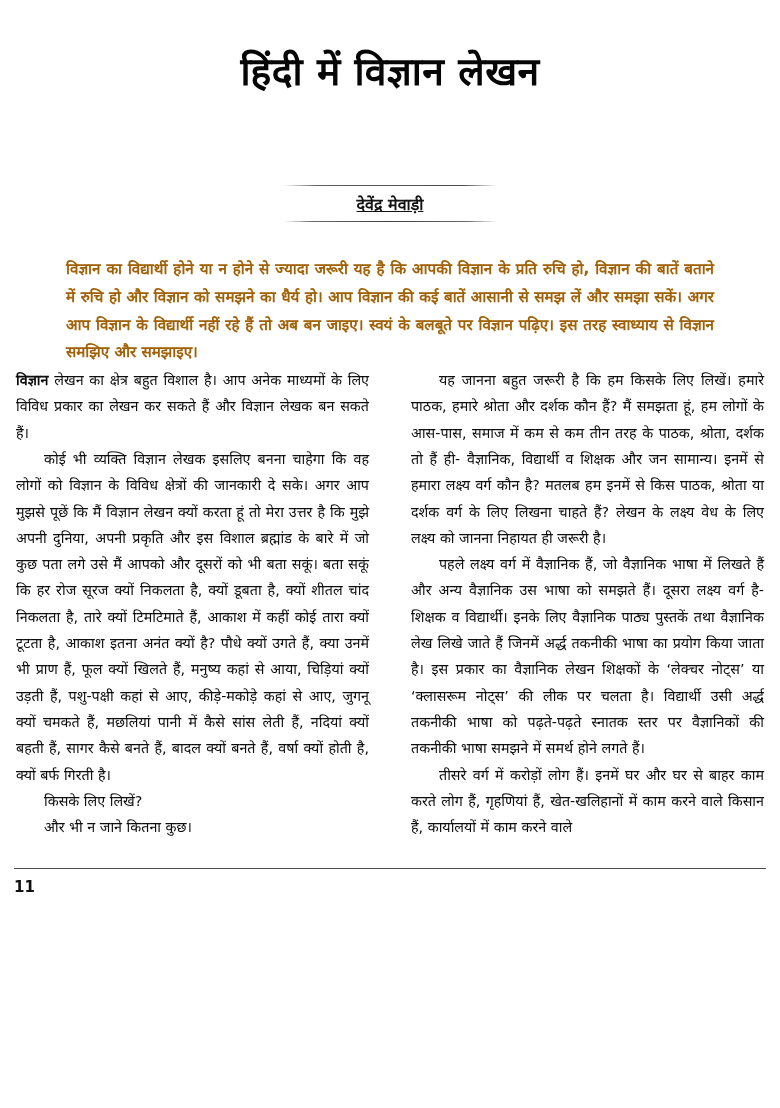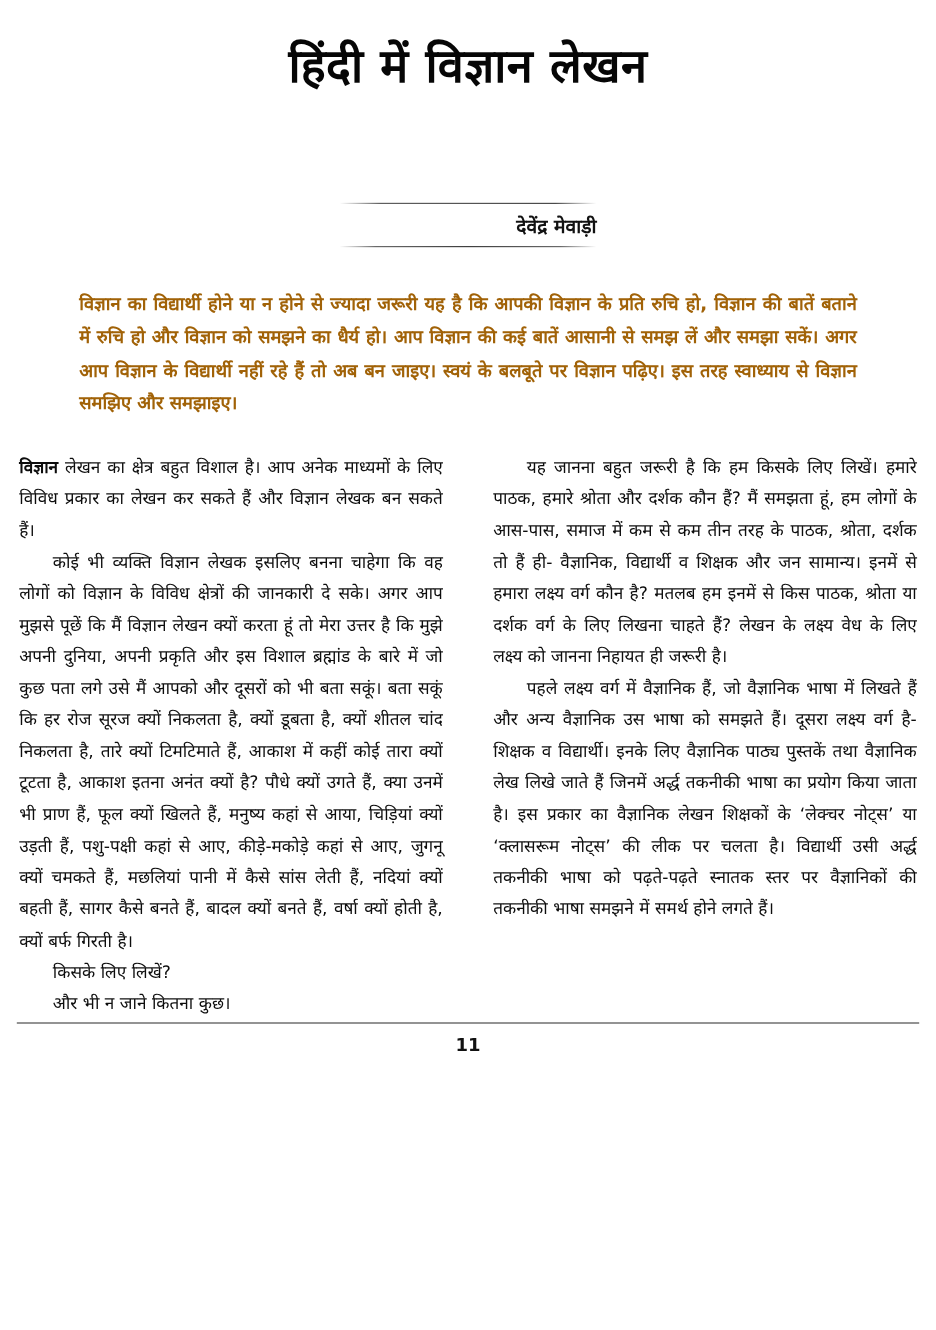--- a/index.html
+++ b/index.html
@@ -12,21 +12,21 @@
     width: 780px;
     height: 1108px;
     position: relative;
     font-family: "Liberation Serif", "DejaVu Serif", serif;
     color: #111111;
     overflow: hidden;
   }
 
   .page {
     position: absolute;
-    left: 0; top: 0;
+    left: 0; top: 16px;
     width: 780px;
     height: 898px;
     box-sizing: border-box;
     padding: 0 14px;
   }
 
   
   .title-block {
     margin-top: 26px;
     text-align: center;
@@ -41,21 +41,22 @@
   }
   .title-line.second {
     margin-top: 4px;
   }
 
   
   .byline-block {
     margin: 0 auto;
     margin-top: 84px;
     width: 214px;
-    text-align: right;
+    text-align: center;
+    text-decoration: underline;
   }
   .byline-rule {
     height: 1px;
     width: 100%;
     background: linear-gradient(to right, rgba(140,140,140,0), #5e5e5e 16%, #4a4a4a 84%, rgba(140,140,140,0));
   }
   .byline-rule.bottom {
     background: linear-gradient(to right, rgba(140,140,140,0), #6a6a6a 14%, #3f3f3f 50%, #6a6a6a 86%, rgba(140,140,140,0));
   }
   .byline-name {
@@ -75,21 +76,20 @@
     font-weight: bold;
     font-size: 15.2px;
     line-height: 1.82;
     text-align: justify;
     text-justify: inter-word;
     color: #a16207;
   }
 
   
   .columns {
-    margin-top: 26px;
     display: flex;
     flex-direction: row;
     align-items: flex-start;
     justify-content: space-between;
     padding: 0 2px;
   }
   .col {
     width: 353px;
     font-family: "DejaVu Sans", sans-serif;
     font-size: 14.3px;
@@ -115,21 +115,20 @@
     right: 14px;
     bottom: 18px;
   }
   .footer-rule {
     height: 1px;
     width: 100%;
     background: #4d4d4d;
   }
   .page-number {
     margin-top: 9px;
-    text-align: center;
     font-family: "DejaVu Sans", sans-serif;
     font-weight: bold;
     font-size: 15px;
     color: #111111;
   }
 </style>
 </head>
 <body>
 
 <div class="page">
@@ -151,20 +150,21 @@
     <div class="col">
       <p><span class="lead-word">विज्ञान</span><span> लेखन का क्षेत्र बहुत विशाल है। आप अनेक माध्यमों के लिए विविध प्रकार का लेखन कर सकते हैं और विज्ञान लेखक बन सकते हैं।</span></p>
       <p class="indent">कोई भी व्यक्ति विज्ञान लेखक इसलिए बनना चाहेगा कि वह लोगों को विज्ञान के विविध क्षेत्रों की जानकारी दे सके। अगर आप मुझसे पूछें कि मैं विज्ञान लेखन क्यों करता हूं तो मेरा उत्तर है कि मुझे अपनी दुनिया, अपनी प्रकृति और इस विशाल ब्रह्मांड के बारे में जो कुछ पता लगे उसे मैं आपको और दूसरों को भी बता सकूं। बता सकूं कि हर रोज सूरज क्यों निकलता है, क्यों डूबता है, क्यों शीतल चांद निकलता है, तारे क्यों टिमटिमाते हैं, आकाश में कहीं कोई तारा क्यों टूटता है, आकाश इतना अनंत क्यों है? पौधे क्यों उगते हैं, क्या उनमें भी प्राण हैं, फूल क्यों खिलते हैं, मनुष्य कहां से आया, चिड़ियां क्यों उड़ती हैं, पशु-पक्षी कहां से आए, कीड़े-मकोड़े कहां से आए, जुगनू क्यों चमकते हैं, मछलियां पानी में कैसे सांस लेती हैं, नदियां क्यों बहती हैं, सागर कैसे बनते हैं, बादल क्यों बनते हैं, वर्षा क्यों होती है, क्यों बर्फ गिरती है।</p>
       <p class="indent">किसके लिए लिखें?</p>
       <p class="indent">और भी न जाने कितना कुछ।</p>
     </div>
 
     <div class="col">
       <p class="indent">यह जानना बहुत जरूरी है कि हम किसके लिए लिखें। हमारे पाठक, हमारे श्रोता और दर्शक कौन हैं? मैं समझता हूं, हम लोगों के आस-पास, समाज में कम से कम तीन तरह के पाठक, श्रोता, दर्शक तो हैं ही- वैज्ञानिक, विद्यार्थी व शिक्षक और जन सामान्य। इनमें से हमारा लक्ष्य वर्ग कौन है? मतलब हम इनमें से किस पाठक, श्रोता या दर्शक वर्ग के लिए लिखना चाहते हैं? लेखन के लक्ष्य वेध के लिए लक्ष्य को जानना निहायत ही जरूरी है।</p>
       <p class="indent">पहले लक्ष्य वर्ग में वैज्ञानिक हैं, जो वैज्ञानिक भाषा में लिखते हैं और अन्य वैज्ञानिक उस भाषा को समझते हैं। दूसरा लक्ष्य वर्ग है- शिक्षक व विद्यार्थी। इनके लिए वैज्ञानिक पाठ्य पुस्तकें तथा वैज्ञानिक लेख लिखे जाते हैं जिनमें अर्द्ध तकनीकी भाषा का प्रयोग किया जाता है। इस प्रकार का वैज्ञानिक लेखन शिक्षकों के ‘लेक्चर नोट्स’ या ‘क्लासरूम नोट्स’ की लीक पर चलता है। विद्यार्थी उसी अर्द्ध तकनीकी भाषा को पढ़ते-पढ़ते स्नातक स्तर पर वैज्ञानिकों की तकनीकी भाषा समझने में समर्थ होने लगते हैं।</p>
+      <p class="indent">तीसरे वर्ग में करोड़ों लोग हैं। इनमें घर और घर से बाहर काम करते लोग हैं, गृहणियां हैं, खेत-खलिहानों में काम करने वाले किसान हैं, कार्यालयों में काम करने वाले</p>
     </div>
 
   </div>
 
   <div class="footer">
     <div class="footer-rule"></div>
     <div class="page-number">11</div>
   </div>
 
 </div>

